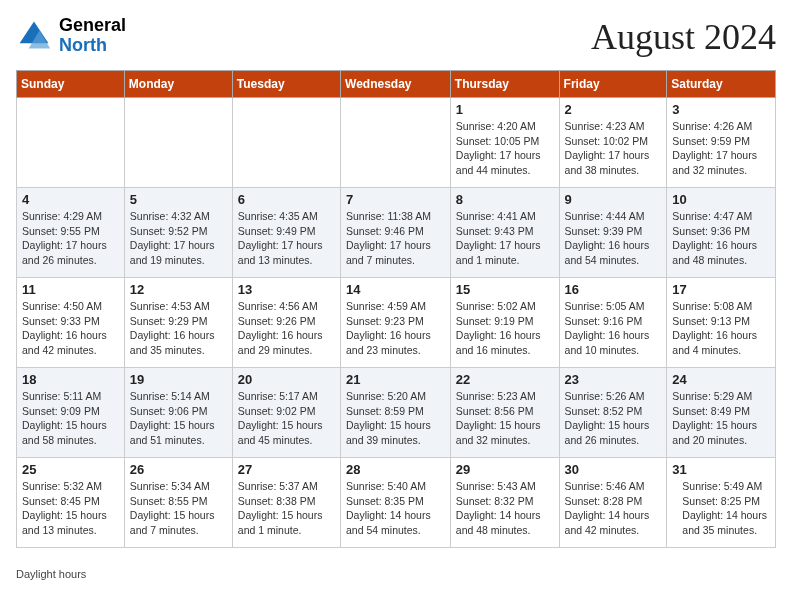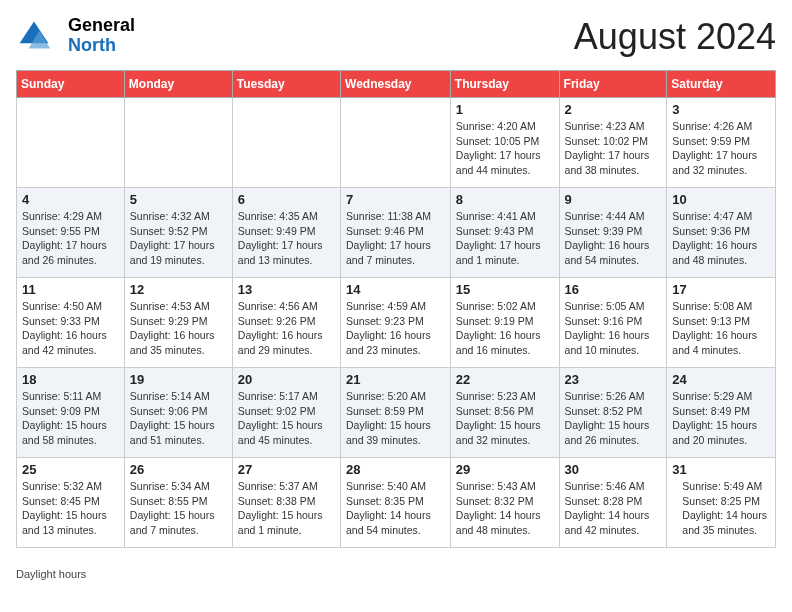--- a/index.html
+++ b/index.html
@@ -12,52 +12,53 @@
     }
     .header-area {
       display: flex;
       justify-content: space-between;
       align-items: flex-start;
       margin-bottom: 12px;
     }
     .logo {
       display: flex;
       align-items: center;
-      gap: 16px;
+      gap: 7px;
     }
     .logo-text {
       font-size: 18px;
       font-weight: bold;
       line-height: 1.1;
     }
     .logo-text .general { display: block; }
     .logo-text .blue { display: block; color: #1a6fba; }
     .logo-icon {
       width: 36px;
       height: 36px;
     }
     .title-area {
       text-align: right;
+      font-family: Liberation Serif, serif;
     }
     .month-title {
       font-size: 36px;
       font-weight: normal;
       color: #222;
     }
     .subtitle {
       font-size: 14px;
       color: #444;
     }
     table {
       width: 100%;
       border-collapse: collapse;
       font-size: 11px;
     }
     thead tr th {
-      background-color: #ef4444;
+      background-color: #c2410c;
       color: #fff;
       padding: 6px 4px;
       text-align: left;
       font-size: 12px;
       font-weight: bold;
       border: 1px solid #aaa;
     }
     tbody tr td {
       border: 1px solid #ccc;
       vertical-align: top;

